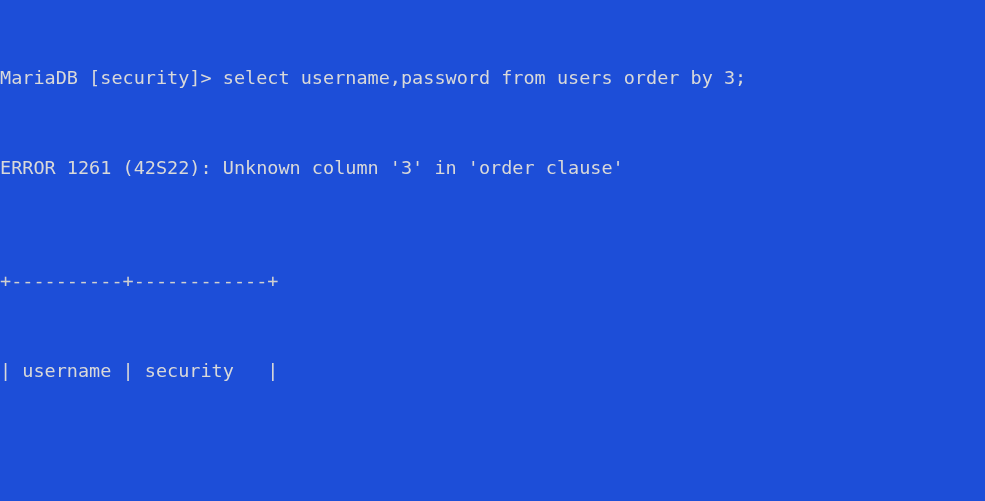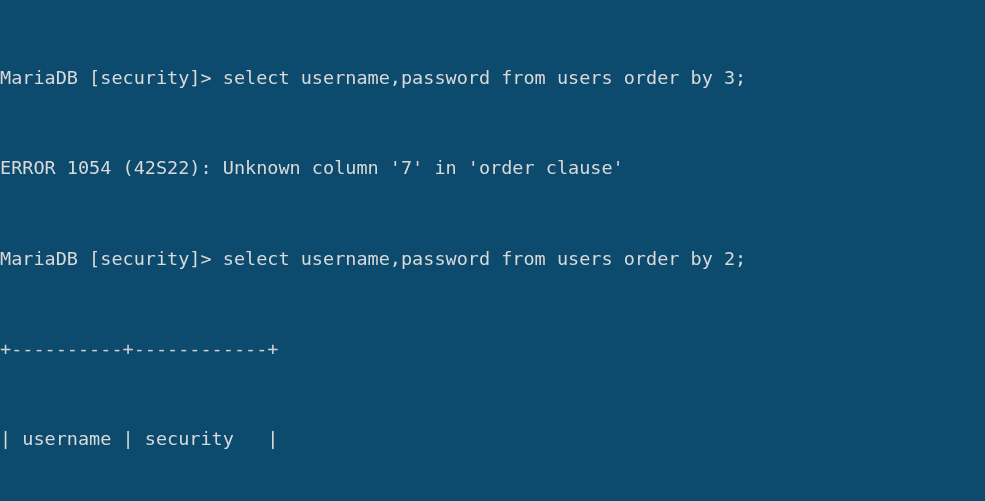--- a/index.html
+++ b/index.html
@@ -10,21 +10,21 @@
   }
   body {
     width: 985px;
     height: 501px;
     overflow: hidden;
     font-family: "DejaVu Sans Mono", "Liberation Mono", monospace;
   }
   #terminal {
     width: 985px;
     height: 501px;
-    background: #0c4a6e;
+    background: #1d4ed8;
     color: #e8e8e8;
     font-family: "DejaVu Sans Mono", "Liberation Mono", monospace;
     font-size: 18.5px;
     line-height: 22.55px;
     letter-spacing: 0px;
     padding: 16px;
     box-sizing: border-box;
     position: relative;
     overflow: hidden;
   }
@@ -45,23 +45,22 @@
   }
 </style>
 </head>
 <body>
 
 <div id="terminal">
   <div id="screen">
 
     <span class="line">MariaDB [security]&gt; select username,password from users order by 3;</span>
 
-    <span class="line">ERROR 1054 (42S22): Unknown column '7' in 'order clause'</span>
+    <span class="line">ERROR 1261 (42S22): Unknown column '3' in 'order clause'</span>
 
-    <span class="line">MariaDB [security]&gt; select username,password from users order by 2;</span>
 
     <span class="line rule">+----------+------------+</span>
 
     <span class="line">| username | security   |</span>
 
     
 
     
     
     

